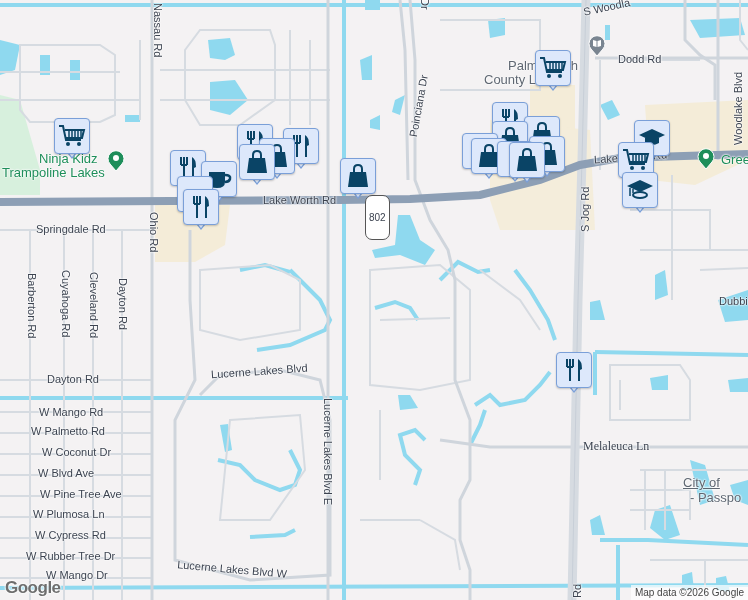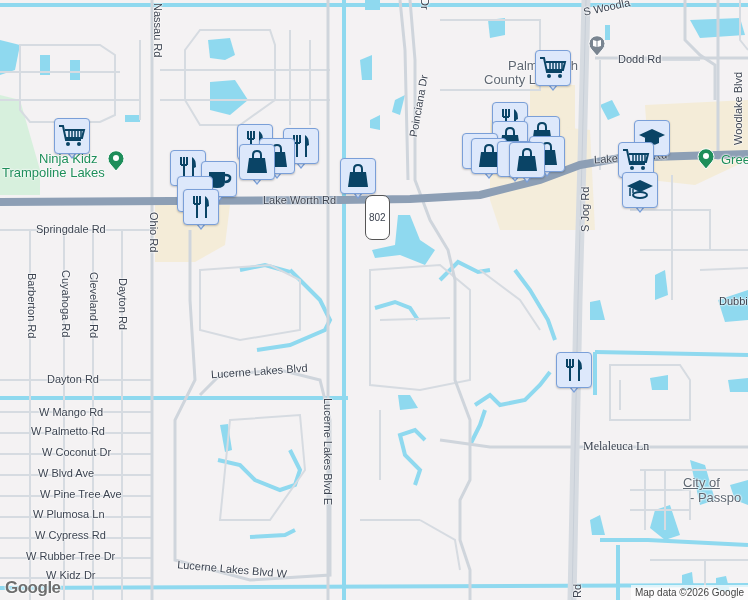--- a/index.html
+++ b/index.html
@@ -166,21 +166,21 @@
   <div class="lbl v" style="left:128px;top:278px;">Dayton Rd</div>
   <div class="lbl" style="left:47px;top:374px;">Dayton Rd</div>
   <div class="lbl" style="left:39px;top:407px;">W Mango Rd</div>
   <div class="lbl" style="left:31px;top:426px;">W Palmetto Rd</div>
   <div class="lbl" style="left:34px;top:447px;margin-left:8px;">W Coconut Dr</div>
   <div class="lbl" style="left:38px;top:468px;">W Blvd Ave</div>
   <div class="lbl" style="left:40px;top:489px;">W Pine Tree Ave</div>
   <div class="lbl" style="left:33px;top:509px;">W Plumosa Ln</div>
   <div class="lbl" style="left:35px;top:530px;">W Cypress Rd</div>
   <div class="lbl" style="left:26px;top:551px;">W Rubber Tree Dr</div>
-  <div class="lbl" style="left:46px;top:570px;">W Kidz Dr</div>
+  <div class="lbl" style="left:46px;top:570px;">W Mango Dr</div>
   <div class="lbl" style="left:211px;top:366px;transform:rotate(-4deg);">Lucerne Lakes Blvd</div>
   <div class="lbl v" style="left:333px;top:398px;">Lucerne Lakes Blvd E</div>
   <div class="lbl" style="left:177px;top:564px;transform:rotate(5deg);">Lucerne Lakes Blvd W</div>
   <div class="lbl" style="left:408px;top:136px;transform:rotate(-80deg);transform-origin:left top;">Poinciana Dr</div>
   <div class="lbl v" style="left:430px;top:-2px;transform:rotate(90deg);">Dr</div>
   <div class="lbl" style="left:580px;top:232px;transform:rotate(-90deg);transform-origin:left top;top:232px;">S Jog Rd</div>
   <div class="lbl" style="left:577px;top:358px;transform:rotate(-90deg);transform-origin:left top;">d</div>
   <div class="lbl" style="left:572px;top:598px;transform:rotate(-90deg);transform-origin:left top;">Rd</div>
   <div class="lbl" style="left:618px;top:54px;">Dodd Rd</div>
   <div class="lbl" style="left:733px;top:145px;transform:rotate(-90deg);transform-origin:left top;">Woodlake Blvd</div>

